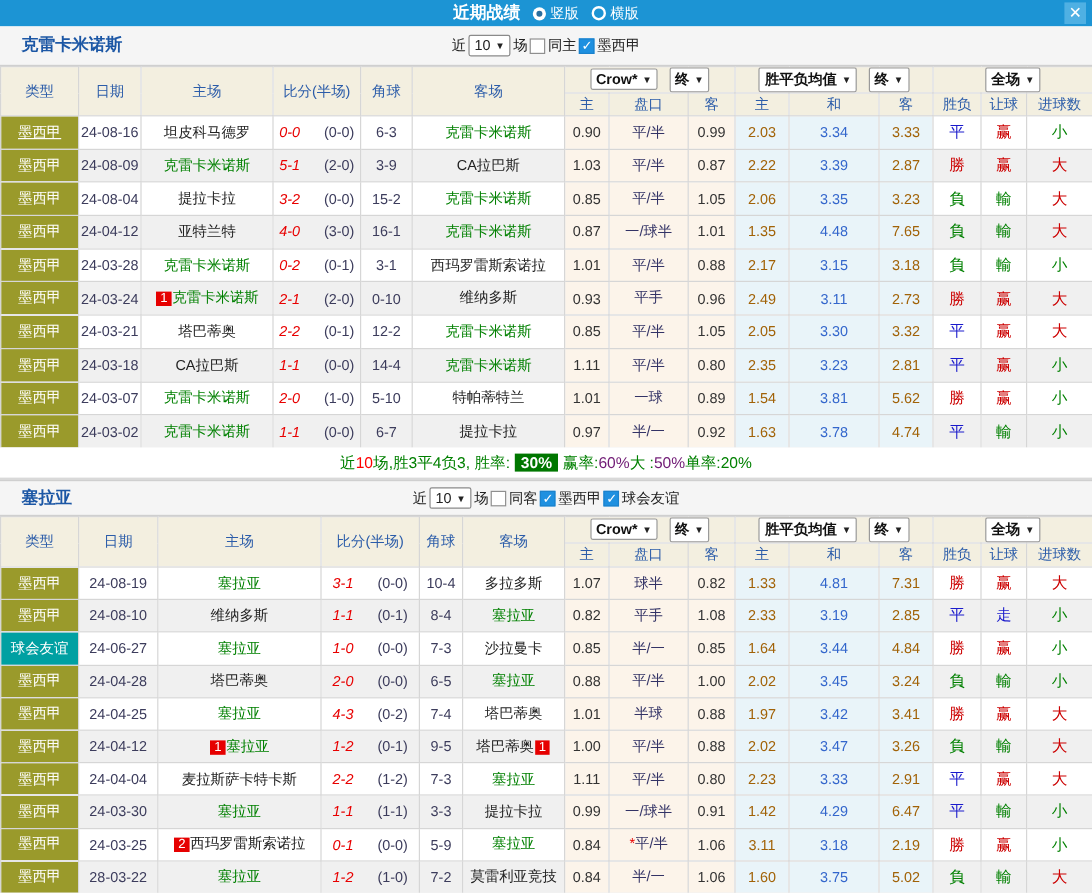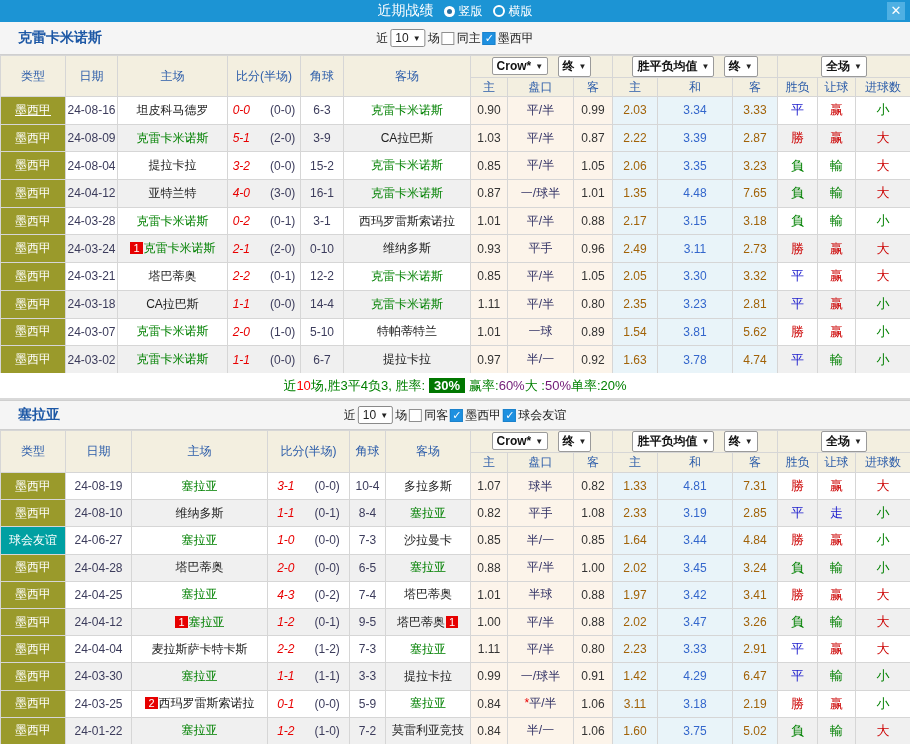--- a/index.html
+++ b/index.html
@@ -4,21 +4,21 @@
 <style>
   * { box-sizing: border-box; }
   html,body { margin:0; padding:0; }
   body {
     width:910px; height:744px; overflow:hidden; background:#fff;
     font-family:"Liberation Sans","DejaVu Sans",sans-serif; font-size:12px; color:#333;
   }
   
   .topbar { height:22px; background:#1c94d4; position:relative;
     display:flex; align-items:center; justify-content:center; color:#fff; }
-  .topbar .title { font-weight:normal; font-size:14px;text-align:right; }
+  .topbar .title { font-weight:bold; font-size:14px;text-align:right; }
   .radio { width:11px; height:11px; border-radius:50%; background:#fff; display:inline-block;
     position:relative; margin:0 4px 0 10px; vertical-align:-1px; }
   .radio.sel::after { content:""; position:absolute; left:3px; top:3px; right:3px; bottom:3px;
     background:#2a6e9e; border-radius:50%; }
   .radio.unsel { background:transparent; border:2px solid #fff; width:12px; height:12px; }
   .radio-label { font-size:12px; }
   .close-btn { position:absolute; right:5px; top:2px; width:18px; height:18px; background:#4fb0e3;
     color:#fff; text-align:center; line-height:18px; font-size:13px; font-weight:bold; cursor:pointer; }
   
   .sec-header { background:#f5f5f5; border-bottom:1px solid #cfcfcf; position:relative;
@@ -570,21 +570,21 @@
           <td class="c-crow">1.06</td>
           <td class="c-avg avg-side">3.11</td>
           <td class="c-avg avg-mid">3.18</td>
           <td class="c-avg avg-side">2.19</td>
           <td class="res res-r">勝</td>
           <td class="res res-r">赢</td>
           <td class="res res-g">小</td>
         </tr>
         <tr>
           <td class="type-cell type-league"><span>墨西甲</span></td>
-          <td class="date-cell">24-01-22</td>
+          <td class="date-cell">28-03-22</td>
           <td class="team-cell"><span class="self">塞拉亚</span></td>
           <td class="score-cell"><span class="ft">1-2</span><span class="ht">(1-0)</span></td>
           <td class="corner-cell">7-2</td>
           <td class="team-cell"><span class="team">莫雷利亚竞技</span></td>
           <td class="c-crow">0.84</td>
           <td class="c-crow handicap">半/一</td>
           <td class="c-crow">1.06</td>
           <td class="c-avg avg-side">1.60</td>
           <td class="c-avg avg-mid">3.75</td>
           <td class="c-avg avg-side">5.02</td>

